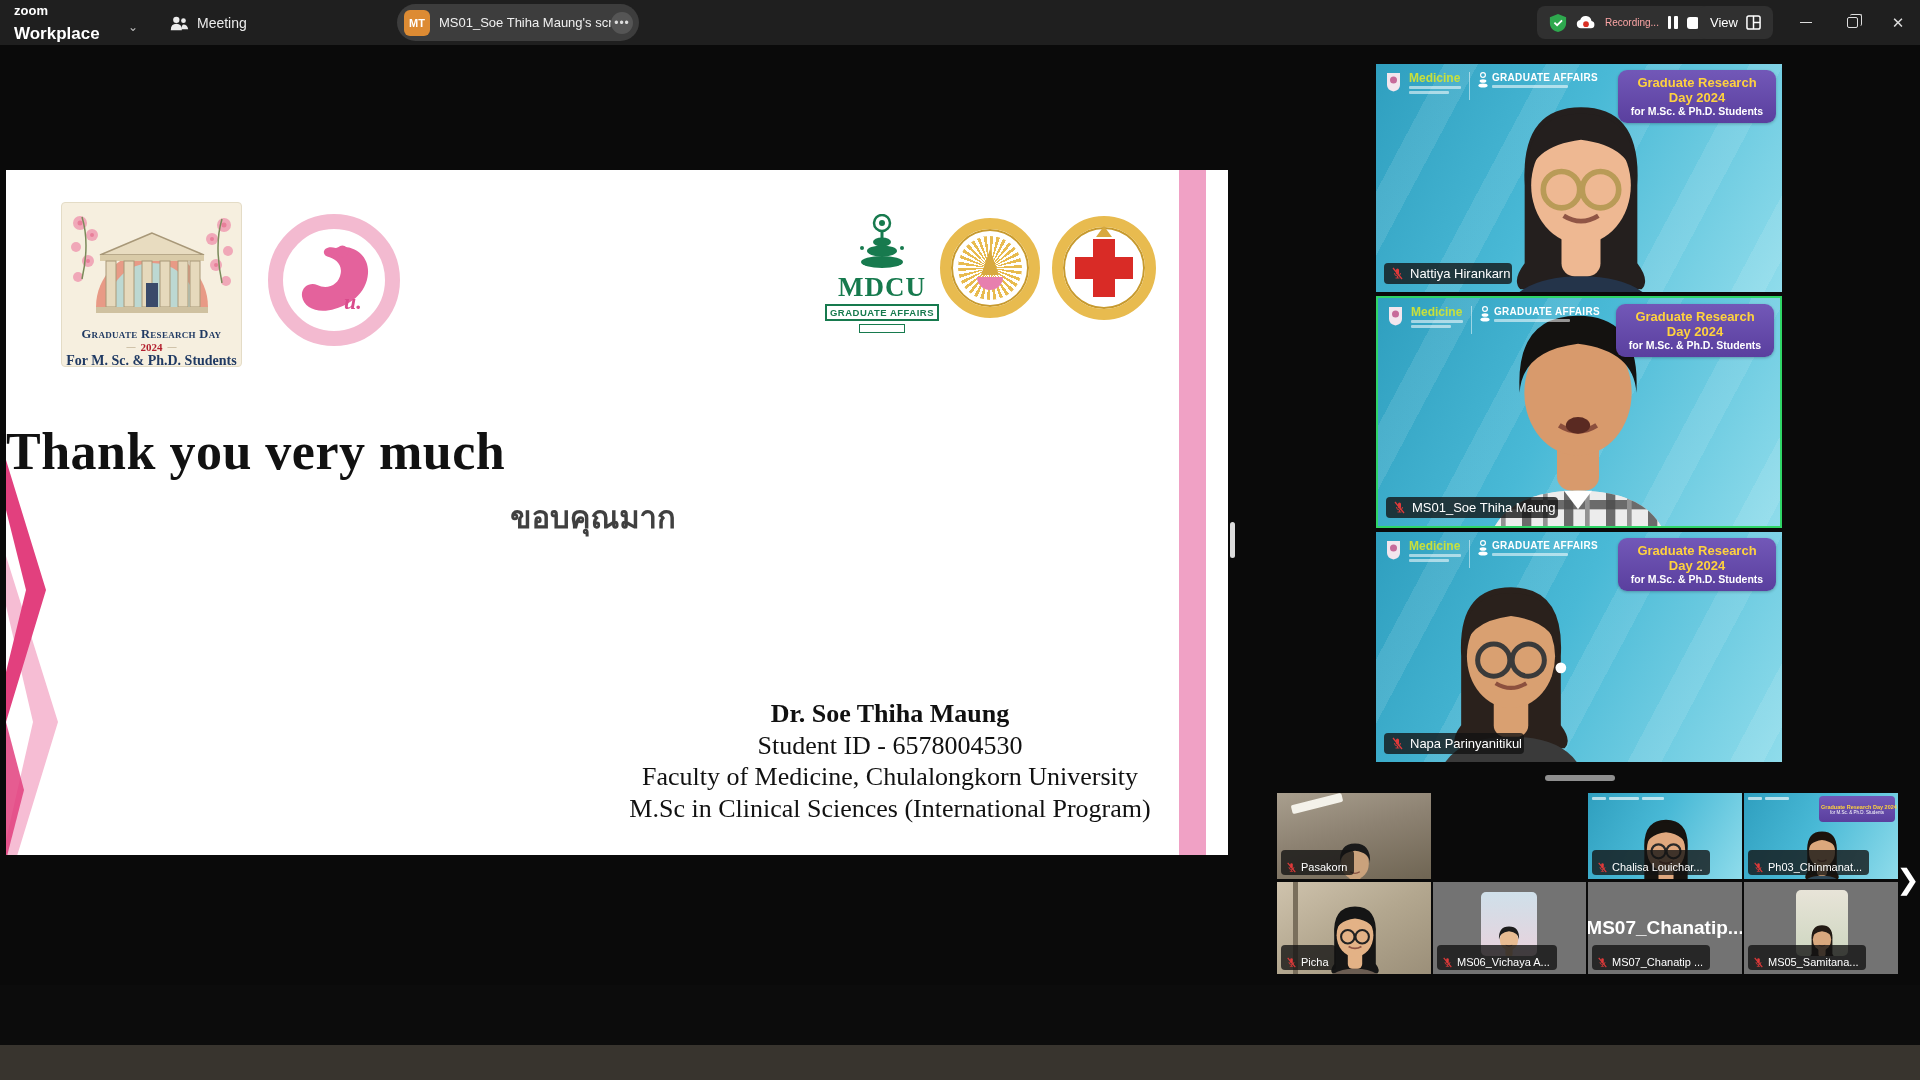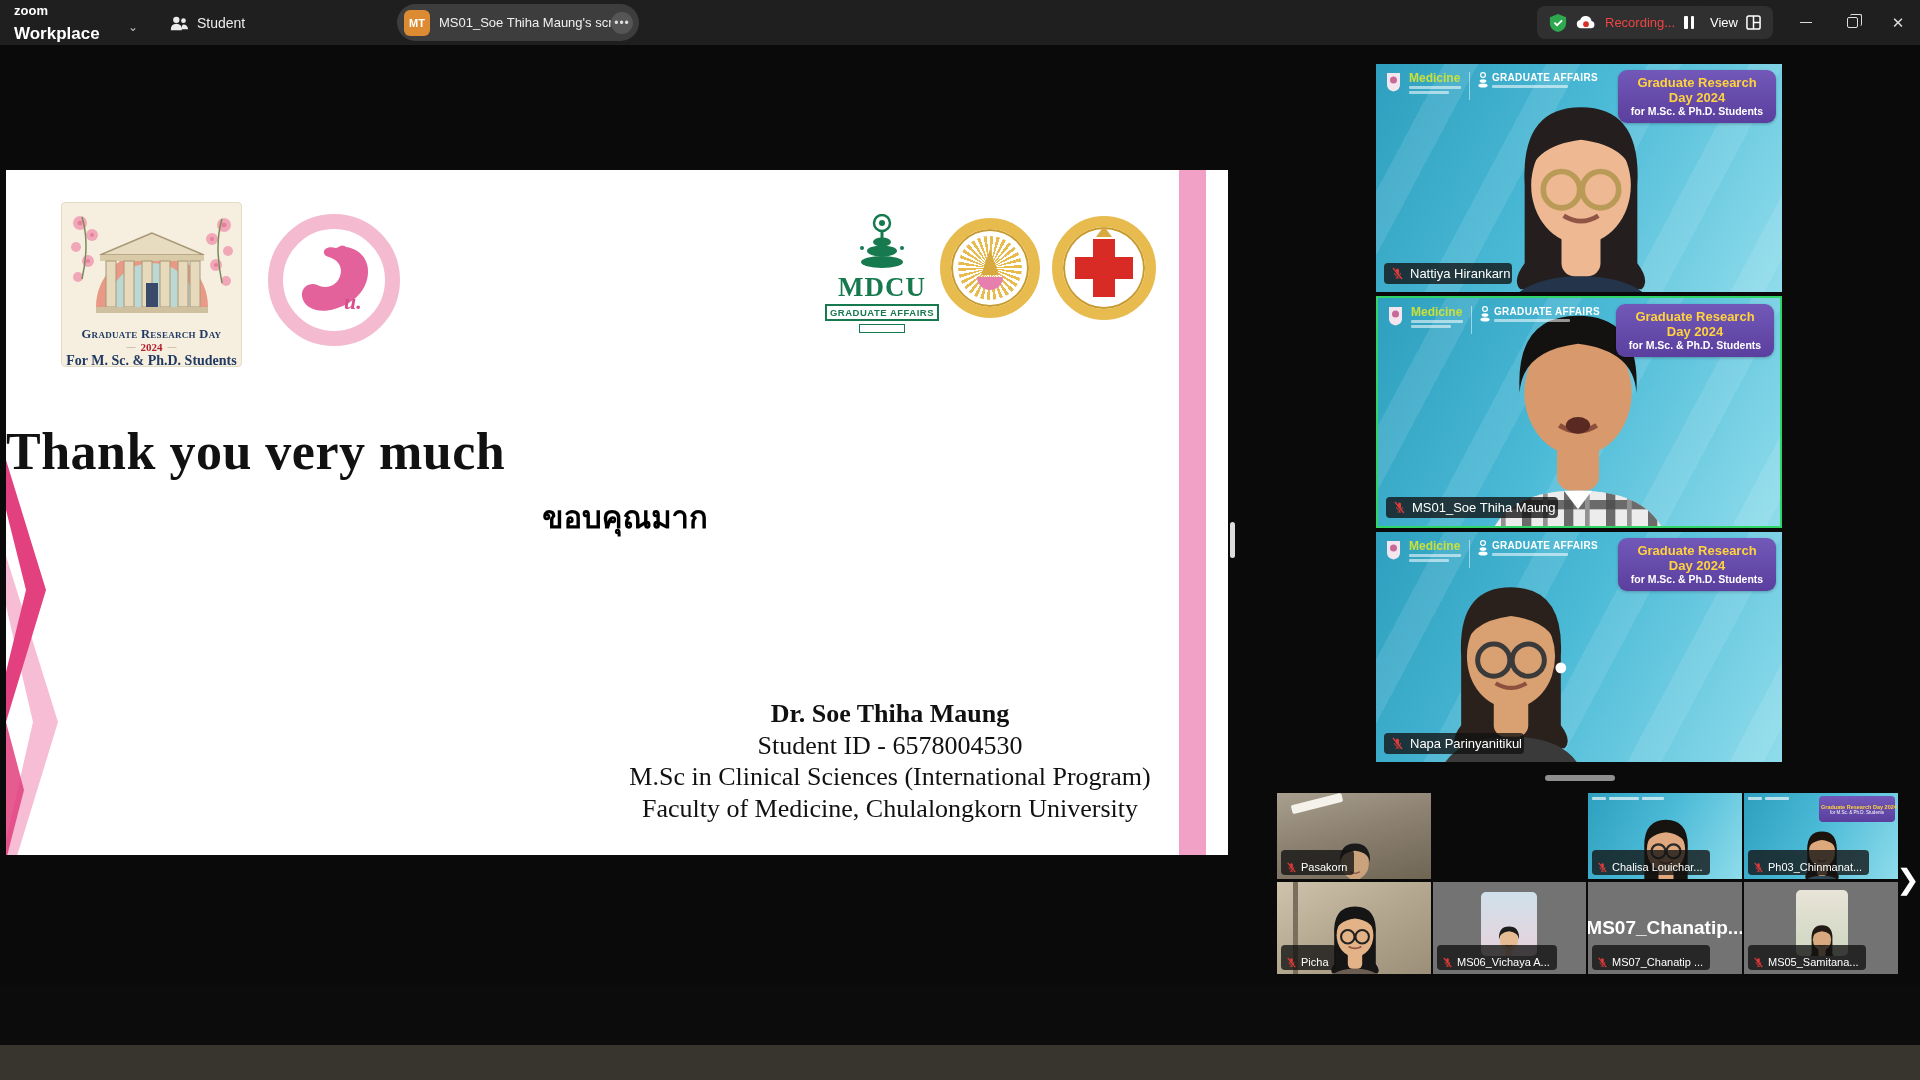--- a/index.html
+++ b/index.html
@@ -12,21 +12,21 @@
   .brand { position:absolute; left:14px; top:4px; color:#fff; line-height:1; cursor:default; }
   .brand .b1 { font-size:13px; font-weight:700; }
   .brand .b2 { font-size:17px; font-weight:700; margin-top:8px; }
   .brand-chev { position:absolute; left:128px; top:20px; color:#bbb; font-size:12px; }
   .meeting-tab { position:absolute; left:162px; top:8px; height:30px; display:flex; align-items:center; gap:8px; color:#ececec; font-size:14px; padding:0 8px; border-radius:6px; }
   .tabpill { position:absolute; left:397px; top:4px; width:242px; height:37px; background:#3d3d3d; border-radius:19px; display:flex; align-items:center; padding:0 6px 0 7px; }
   .tabpill .avatar { width:26px; height:26px; border-radius:6px; background:#dd8b33; color:#fff; font-size:11px; font-weight:700; display:flex; align-items:center; justify-content:center; }
   .tabpill .tablabel { flex:1; color:#f0f0f0; font-size:13px; margin-left:9px; white-space:nowrap; overflow:hidden; }
   .tabpill .dots { width:22px; height:22px; border-radius:50%; background:#555; color:#ddd; font-size:12px; display:flex; align-items:center; justify-content:center; letter-spacing:1px; }
   .recpill { position:absolute; left:1537px; top:6px; height:33px; background:#303030; border-radius:8px; display:flex; align-items:center; gap:9px; padding:0 12px; }
-  .recpill .reclabel { color:#ef4444; font-size:13px; }
+  .recpill .reclabel { color:#fca5a5; font-size:10px; }
   .pausebtn { display:flex; gap:3px; }
   .pausebtn i { display:block; width:3.5px; height:13px; background:#fff; border-radius:1px; }
   .stopbtn { width:12px; height:12px; background:#fff; border-radius:3px; }
   .viewpill { position:absolute; left:1698px; top:6px; height:33px; background:#303030; border-radius:8px; display:flex; align-items:center; gap:8px; padding:0 12px; color:#fff; font-size:13px; }
   .winctl { position:absolute; top:0; width:40px; height:45px; display:flex; align-items:center; justify-content:center; color:#ddd; }
   .icon-restore { width:11px; height:11px; border:1.4px solid #ddd; border-radius:2px; position:relative; }
   .icon-restore::before { content:""; position:absolute; left:2px; top:-4px; width:11px; height:11px; border:1.4px solid #ddd; border-left:none; border-bottom:none; border-radius:2px; }
   .icon-min { width:12px; height:1.6px; background:#ddd; }
   .icon-x { font-size:15px; }
 
@@ -46,21 +46,21 @@
   .seal { position:absolute; border-radius:50%; }
   .seal-gold { left:934px; top:48px; width:100px; height:100px; background:#fff; border:11px solid #e8bb4f; box-shadow:inset 0 0 0 2px #c79a2e; }
   .seal-gold .rays { position:absolute; left:7px; top:7px; width:64px; height:64px; border-radius:50%; background:repeating-conic-gradient(#e8bb4f 0deg 6deg, #fff 6deg 12deg); }
   .seal-gold .crownlet { position:absolute; left:30px; top:20px; width:0; height:0; border-left:9px solid transparent; border-right:9px solid transparent; border-bottom:26px solid #d8a93f; }
   .seal-gold .lotus { position:absolute; left:26px; top:48px; width:26px; height:13px; background:#e77fae; border-radius:0 0 26px 26px; }
   .seal-red { left:1046px; top:46px; width:104px; height:104px; background:#fff; border:11px solid #e8bb4f; box-shadow:inset 0 0 0 2px #c79a2e; }
   .seal-red .cross-v { position:absolute; left:30px; top:12px; width:22px; height:58px; background:#d92b26; }
   .seal-red .cross-h { position:absolute; left:12px; top:30px; width:58px; height:22px; background:#d92b26; }
   .seal-red .crownlet { position:absolute; left:33px; top:-1px; width:0; height:0; border-left:8px solid transparent; border-right:8px solid transparent; border-bottom:11px solid #d8a93f; }
   .slide-title { position:absolute; left:0; top:252px; width:1174px; text-align:left; font-size:52px; font-weight:700; color:#111; letter-spacing:.5px; }
-  .slide-thai { position:absolute; left:0; top:322px; width:1174px; text-align:center; font-size:31px; font-weight:700; color:#000000;margin-left:32px; }
+  .slide-thai { position:absolute; left:0; top:322px; width:1174px; text-align:center; font-size:31px; font-weight:700; color:#404040; }
   .credits { position:absolute; left:594px; top:528px; width:580px; text-align:center; color:#111; font-size:26px; line-height:31.5px; }
   .credits .c1 { font-weight:700; }
   .chevwrap { position:absolute; left:0; top:290px; width:56px; height:440px; }
 
   
   .vtile { position:absolute; left:1376px; width:406px; overflow:hidden; background:linear-gradient(118deg,#2f9fbf 0%, #49b9d6 45%, #8fdceb 100%); }
   .vtile .streaks { position:absolute; inset:0; background:repeating-linear-gradient(118deg, rgba(255,255,255,0) 0 60px, rgba(255,255,255,.10) 60px 90px); }
   .tile-logos { position:absolute; left:10px; top:8px; display:flex; align-items:flex-start; gap:8px; }
   .tl-med { display:flex; flex-direction:column; }
   .tl-med .medtxt { font-size:12px; font-weight:700; color:#c8e03c; line-height:12px; }
@@ -146,21 +146,21 @@
       <div class="b2">Workplace</div>
     </div>
     <div class="brand-chev">⌄</div>
     <div class="meeting-tab">
       <svg width="19" height="16" viewBox="0 0 24 20">
         <circle cx="8" cy="6" r="4" fill="#ececec"></circle>
           <path d="M1 19 Q1 11 8 11 Q15 11 15 19 Z" fill="#ececec"></path>
         <circle cx="17" cy="7" r="3" fill="#ececec"></circle>
           <path d="M14 18 Q15 12 17 12 Q22 12 23 18 Z" fill="#ececec"></path>
       </svg>
-      <span>Student</span>
+      <span>Meeting</span>
     </div>
     <div class="tabpill">
       <div class="avatar">MT</div>
       <div class="tablabel">MS01_Soe Thiha Maung's screen</div>
       <div class="dots">•••</div>
     </div>
     <div class="recpill">
       <svg width="18" height="20" viewBox="0 0 20 22">
         <path d="M10 1 L19 4.5 V11 C19 17 14.5 20 10 21 C5.5 20 1 17 1 11 V4.5 Z" fill="#2ea84e"></path>
         <path d="M6 10.5 L9 13.5 L14.5 8" stroke="#fff" stroke-width="2" fill="none"></path>
@@ -282,22 +282,22 @@
       <div class="cross-v"></div>
         <div class="cross-h"></div>
         <div class="crownlet"></div>
     </div>
 
     <div class="slide-title">Thank you very much</div>
     <div class="slide-thai">ขอบคุณมาก</div>
     <div class="credits">
       <div class="c1">Dr. Soe Thiha Maung</div>
       <div>Student ID - 6578004530</div>
+      <div>Faculty of Medicine, Chulalongkorn University</div>
       <div>M.Sc in Clinical Sciences (International Program)</div>
-      <div>Faculty of Medicine, Chulalongkorn University</div>
     </div>
   </div>
 
   <div class="side-handle"></div>
   <div class="drag-handle"></div>
 
   <div class="vtile" style="top:64px;height:228px">
     <div class="streaks"></div>
     <svg style="position:absolute;left:75px;bottom:-58px" width="260" height="260" viewBox="0 0 60 60">
       <use href="#bust" style="--hair:#241f1e;--skin:#eeb892;--shirt:#24344a;--sidehair:1;--glasses:#b99b57"></use>

